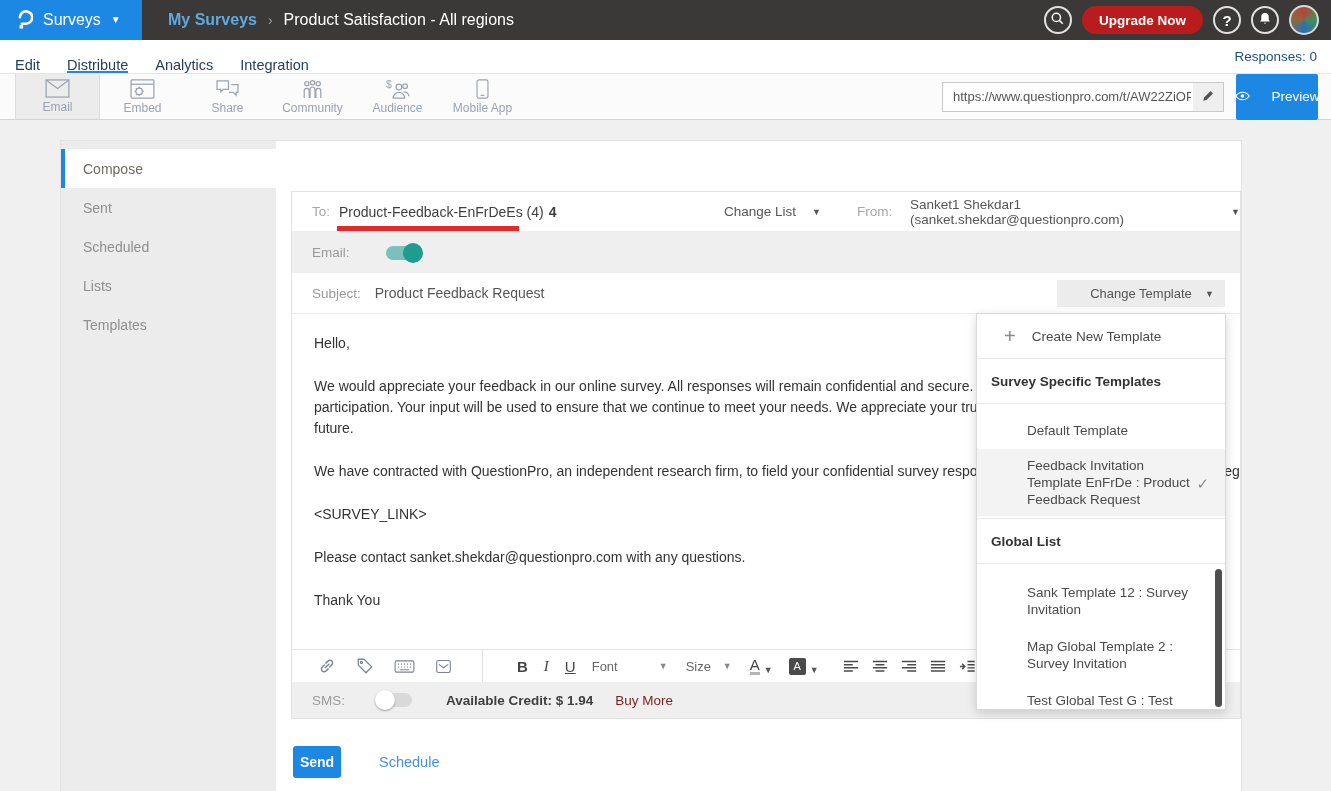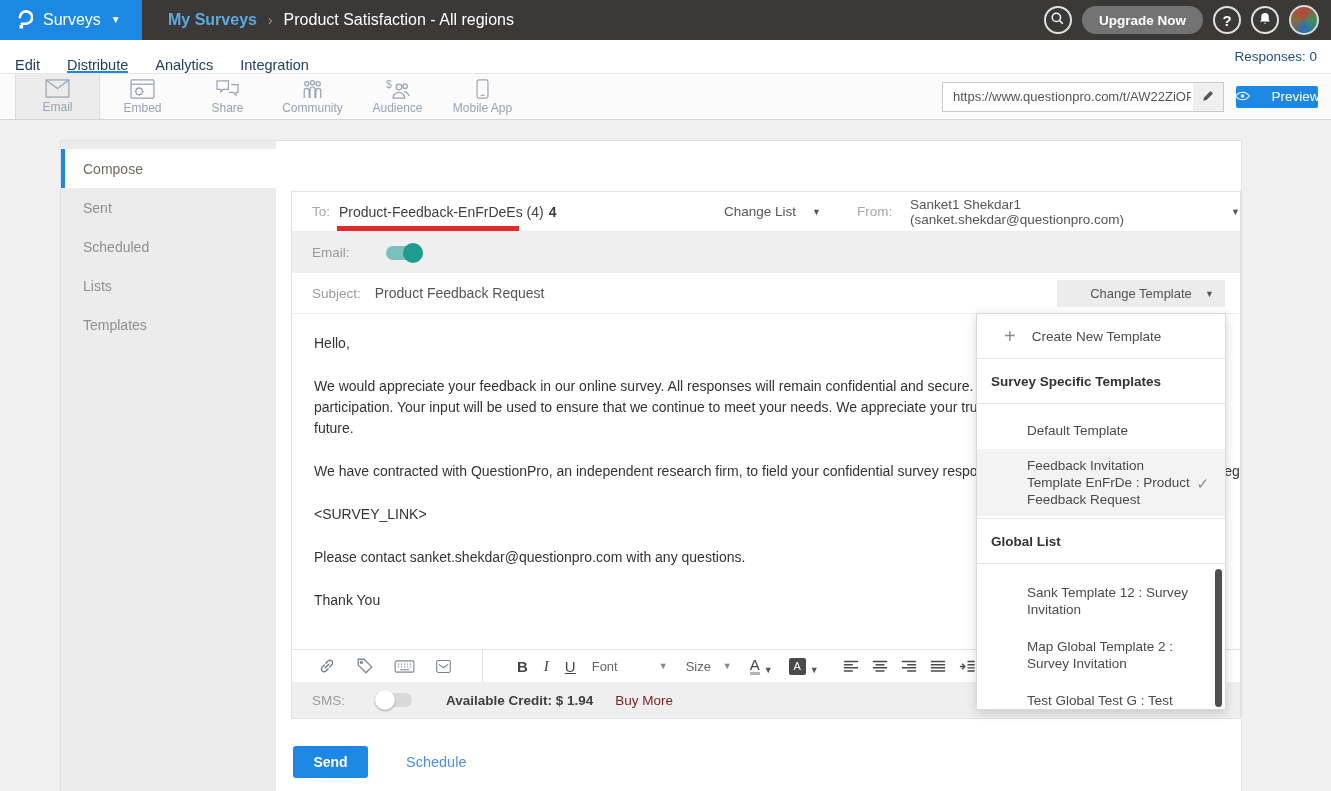--- a/index.html
+++ b/index.html
@@ -12,37 +12,37 @@
   .topbar { position:absolute; left:0; top:0; width:100%; height:40px; background:#3a3938; display:flex; align-items:center; z-index:100; }
   .logo-block { width:142px; height:40px; background:#1d87e4; display:flex; align-items:center; padding-left:16px; gap:10px; cursor:pointer; }
   .product-label { color:#fff; font-size:16px; }
   .caret { font-size:10px; color:#fff; line-height:1; }
   .breadcrumb { margin-left:26px; display:flex; gap:11px; align-items:center; font-size:16px; }
   .bc-parent { color:#5ea9e0; cursor:pointer;font-weight:bold; }
   .bc-sep { color:#9a9a9a; font-size:14px; }
   .bc-current { color:#fff; }
   .top-actions { margin-left:auto; display:flex; align-items:center; gap:10px; padding-right:12px; }
   .circle-btn { width:28px; height:28px; border:2px solid rgba(255,255,255,.85); border-radius:50%; display:flex; align-items:center; justify-content:center; color:#fff; font-weight:bold; font-size:15px; cursor:pointer; background:transparent; }
-  .upgrade-btn { height:28px; border-radius:14px; background:#737373; color:#fff; font-weight:bold; font-size:13.5px; display:flex; align-items:center; padding:0 17px; border:none; cursor:pointer;text-align:right; }
+  .upgrade-btn { height:28px; border-radius:14px; background:#b91c1c; color:#fff; font-weight:bold; font-size:13.5px; display:flex; align-items:center; padding:0 17px; border:none; cursor:pointer;text-align:right; }
   .avatar { width:30px; height:30px; border-radius:50%; border:2px solid #d8d8d8; background:conic-gradient(#b8443a,#3f8f5a,#2d6fb4,#8a6a3c,#b8443a); cursor:pointer; }
   
   .nav-row { position:absolute; top:40px; left:0; width:100%; height:33px; background:#fff; display:flex; align-items:center; padding:0 14px 0 15px; }
   .nav-tab { margin-right:27px; font-size:14.5px; color:#24415f; height:100%; display:flex; align-items:center; border-bottom:2px solid transparent; padding-top:18px; cursor:pointer; }
   .nav-tab.active { border-bottom-color:#1d87e4; }
   .responses { margin-left:auto; font-size:13.5px; color:#1f4e79; }
   
   .dist-toolbar { position:absolute; top:73px; left:0; width:100%; height:47px; background:#fbfbfb; border-top:1px solid #e6e6e6; border-bottom:1px solid #d4d4d4; display:flex; align-items:center; padding-left:15px; }
   .dt-tab { width:85px; height:100%; display:flex; flex-direction:column; align-items:center; justify-content:center; gap:2px; color:#9aa3b2; font-size:12px; cursor:pointer; }
   .dt-tab.active { background:#ececec; border-left:1px solid #ddd; border-right:1px solid #ddd; }
   .dt-tab svg { display:block; }
   .url-group { margin-left:auto; display:flex; align-items:center; gap:12px; padding-right:13px; }
   .url-box { width:282px; height:30px; border:1px solid #c9c9c9; background:#fff; display:flex; align-items:center; }
   .url-input { flex:1; min-width:0; border:none; outline:none; font-size:13px; color:#555; padding:0 2px 0 10px; font-family:"Liberation Sans",sans-serif; background:transparent; }
   .pencil-btn { width:30px; height:28px; display:flex; align-items:center; justify-content:center; background:#efefef; cursor:pointer; border:none; }
-  .preview-btn { width:82px; height:22px; background:#1d87e4; color:#fff; font-size:13.5px; display:flex; align-items:center; justify-content:center; gap:22px; border:none; border-radius:2px; cursor:pointer; }
+  .preview-btn { width:82px; height:46px; background:#1d87e4; color:#fff; font-size:13.5px; display:flex; align-items:center; justify-content:center; gap:22px; border:none; border-radius:2px; cursor:pointer; }
   
   .card { position:absolute; left:60px; top:140px; width:1182px; height:651px; background:#fff; border:1px solid #e2e2e2; border-bottom:none; }
   .sidebar { position:absolute; left:0; top:0; bottom:0; width:215px; background:#ececec; padding-top:8px; }
   .side-item { height:39px; display:flex; align-items:center; padding-left:22px; font-size:14px; color:#8f8f8f; cursor:pointer; }
   .side-item.active { background:#fff; border-left:4px solid #1d87e4; padding-left:18px; color:#6f6b63; }
   
   .form-box { position:absolute; left:230px; top:50px; width:950px; border:1px solid #e2e2e2; background:#fff; }
   .to-row { height:40px; position:relative; display:flex; align-items:center; padding-left:20px; border-bottom:1px solid #ededed; font-size:13.5px; }
   .to-label { color:#a7a7a7; margin-right:9px; }
   .to-value { color:#3f3f3f; font-size:14px; cursor:pointer; }
@@ -83,21 +83,21 @@
   .fmt-Abox { width:17px; height:17px; background:#4a4a4a; color:#fff; font-size:11px; display:flex; align-items:center; justify-content:center; border-radius:2px; }
   .align-icon { margin-right:13px; display:flex; cursor:pointer; }
   .align-icon.first { margin-left:8px; }
   
   .sms-row { height:36px; background:#efefef; display:flex; align-items:center; padding-left:20px; font-size:13.5px; color:#9a9a9a; }
   .sms-row .toggle { margin-left:33px; }
   .credit { color:#3f3f3f; font-weight:bold; margin-left:34px; }
   .buy-more { color:#7f1d1d; margin-left:22px; cursor:pointer; text-decoration:none; }
   
   .actions { position:absolute; left:232px; top:605px; display:flex; align-items:center; gap:38px; }
-  .send-btn { width:75px; height:32px; background:#1d87e4; color:#fff; border:none; border-radius:3px; font-size:14px; font-weight:bold; cursor:pointer; font-family:"Liberation Sans",sans-serif; }
+  .send-btn { width:48px; height:32px; background:#1d87e4; color:#fff; border:none; border-radius:3px; font-size:14px; font-weight:bold; cursor:pointer; font-family:"Liberation Sans",sans-serif; }
   .schedule-link { color:#4a90e2; font-size:14.5px; cursor:pointer; text-decoration:none; }
   
   .tpl-dropdown { position:absolute; left:976px; top:313px; width:250px; height:397px; background:#fff; border:1px solid #d9d9d9; box-shadow:0 3px 10px rgba(0,0,0,.16); z-index:60; overflow:hidden; }
   .tpl-create { height:45px; display:flex; align-items:center; padding-left:27px; gap:16px; border-bottom:1px solid #e8e8e8; color:#4a4a4a; font-size:13.5px; cursor:pointer; }
   .plus { color:#8a8a8a; font-size:20px; line-height:1; }
   .tpl-header { height:45px; display:flex; align-items:center; padding-left:14px; font-size:13.5px; font-weight:bold; color:#333; border-bottom:1px solid #e8e8e8; }
   .tpl-sec2 { border-top:1px solid #e8e8e8; margin-top:2px; }
   .tpl-items { padding-top:10px; }
   .tpl-item { padding:8px 32px 8px 50px; font-size:13.5px; color:#4a4a4a; line-height:17px; position:relative; margin-bottom:2px; cursor:pointer; }
   .tpl-item.selected { background:#f3f3f3; }

